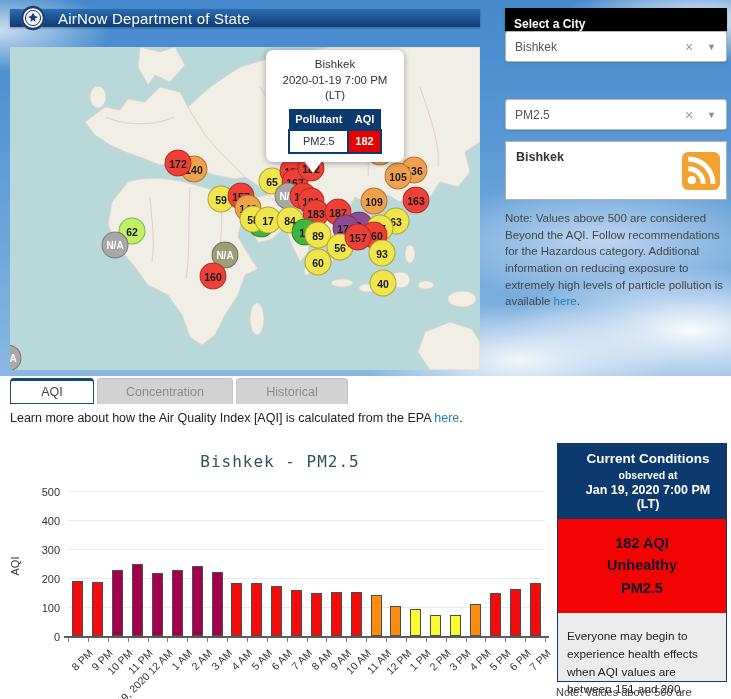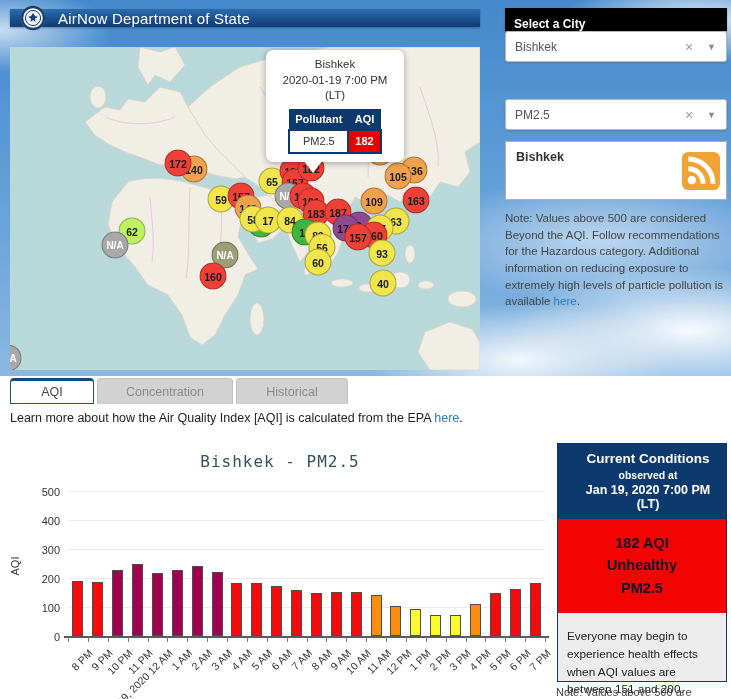--- a/index.html
+++ b/index.html
@@ -165,21 +165,21 @@
         <div class="marker na" style="left: 278px; top: 149px; background: rgb(168, 168, 168);">N/A</div>
         <div class="marker" style="left: 293px; top: 149px; background: rgb(239, 64, 56);">161</div>
         <div class="marker" style="left: 301px; top: 154px; background: rgb(239, 64, 56);">191</div>
         <div class="marker" style="left: 306px; top: 166px; background: rgb(239, 64, 56);">183</div>
         <div class="marker" style="left: 328px; top: 165px; background: rgb(239, 64, 56);">187</div>
         <div class="marker" style="left: 280px; top: 173px; background: rgb(240, 229, 74);">84</div>
         <div class="marker" style="left: 349px; top: 178px; background: rgb(143, 74, 143);">9</div>
         <div class="marker" style="left: 336px; top: 181px; background: rgb(143, 74, 143);">176</div>
         <div class="marker" style="left: 295px; top: 185px; background: rgb(63, 181, 63);">10</div>
         <div class="marker" style="left: 308px; top: 188px; background: rgb(240, 229, 74);">89</div>
-        <div class="marker" style="left: 312px; top: 200px; background: rgb(240, 229, 74); text-align: right;">56</div>
+        <div class="marker" style="left: 330px; top: 200px; background: rgb(240, 229, 74); text-align: right;">56</div>
         <div class="marker" style="left: 308px; top: 215px; background: rgb(240, 229, 74);">60</div>
         <div class="marker" style="left: 370px; top: 105px; background: rgb(240, 161, 75);">110</div>
         <div class="marker" style="left: 404px; top: 123px; background: rgb(240, 161, 75);">136</div>
         <div class="marker" style="left: 388px; top: 129px; background: rgb(240, 161, 75);">105</div>
         <div class="marker" style="left: 364px; top: 154px; background: rgb(240, 161, 75);">109</div>
         <div class="marker" style="left: 406px; top: 153px; background: rgb(239, 64, 56);">163</div>
         <div class="marker" style="left: 386px; top: 174px; background: rgb(240, 229, 74);">63</div>
         <div class="marker" style="left: 370px; top: 181px; background: rgb(240, 229, 74);">97</div>
         <div class="marker" style="left: 364px; top: 188px; background: rgb(239, 64, 56);">160</div>
         <div class="marker" style="left: 348px; top: 190px; background: rgb(239, 64, 56);">157</div>

